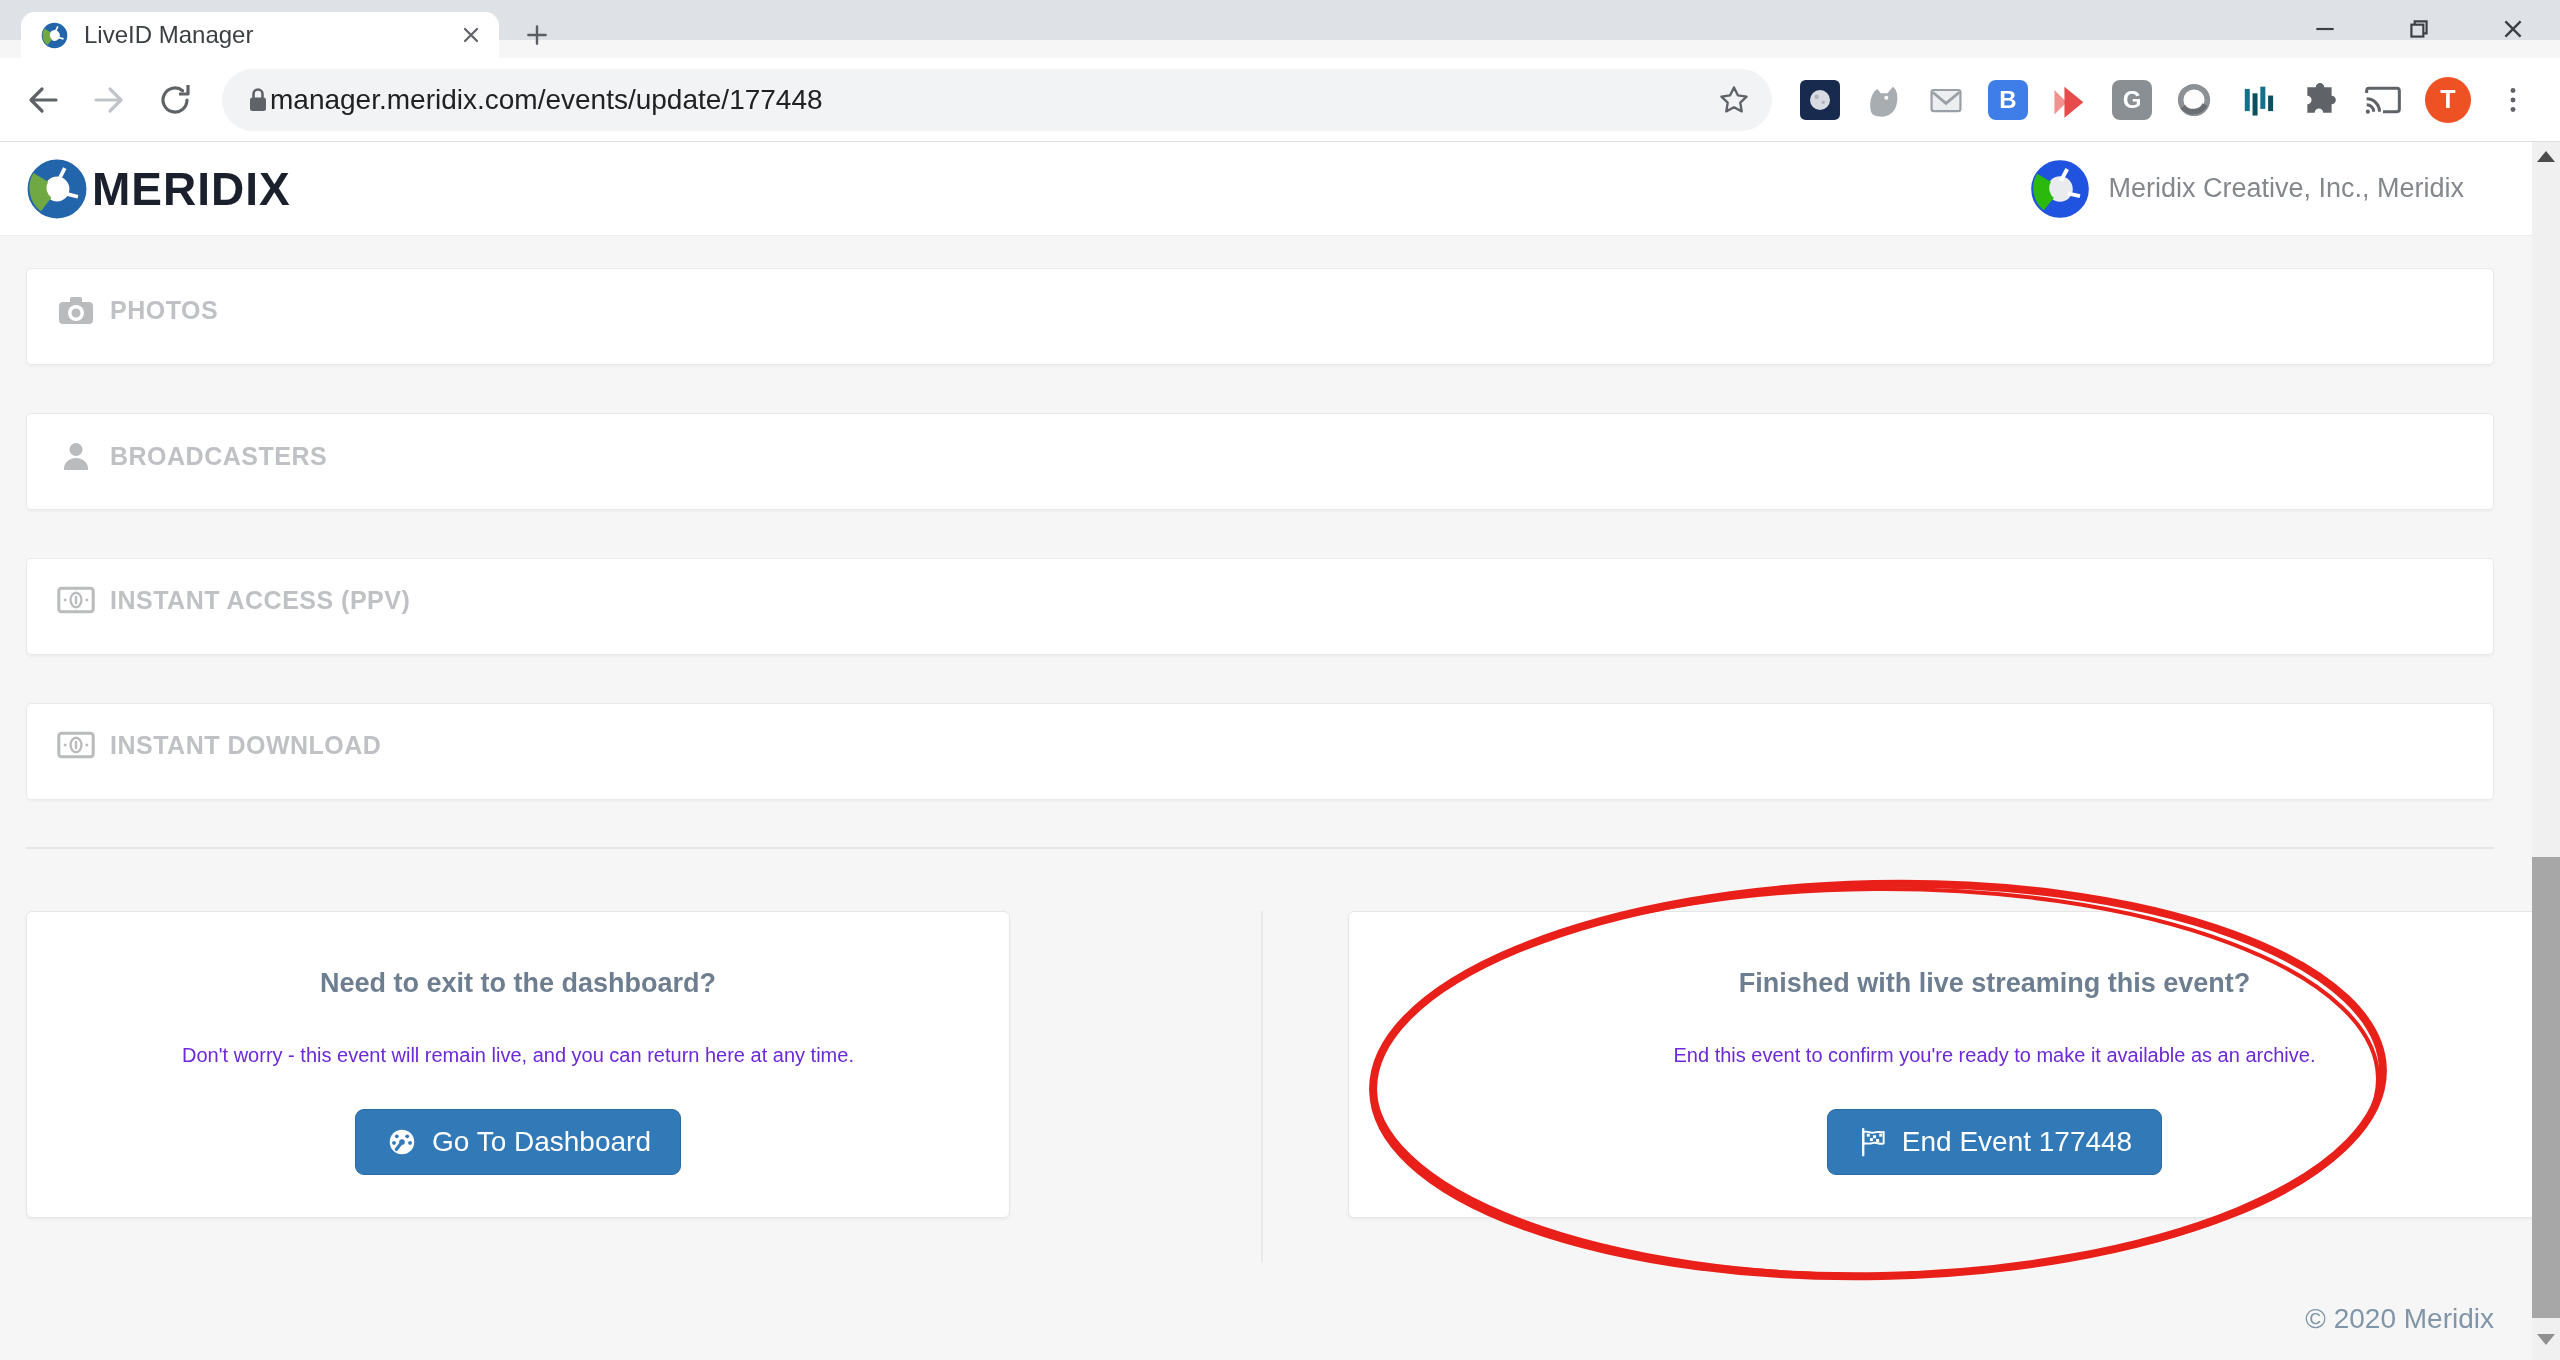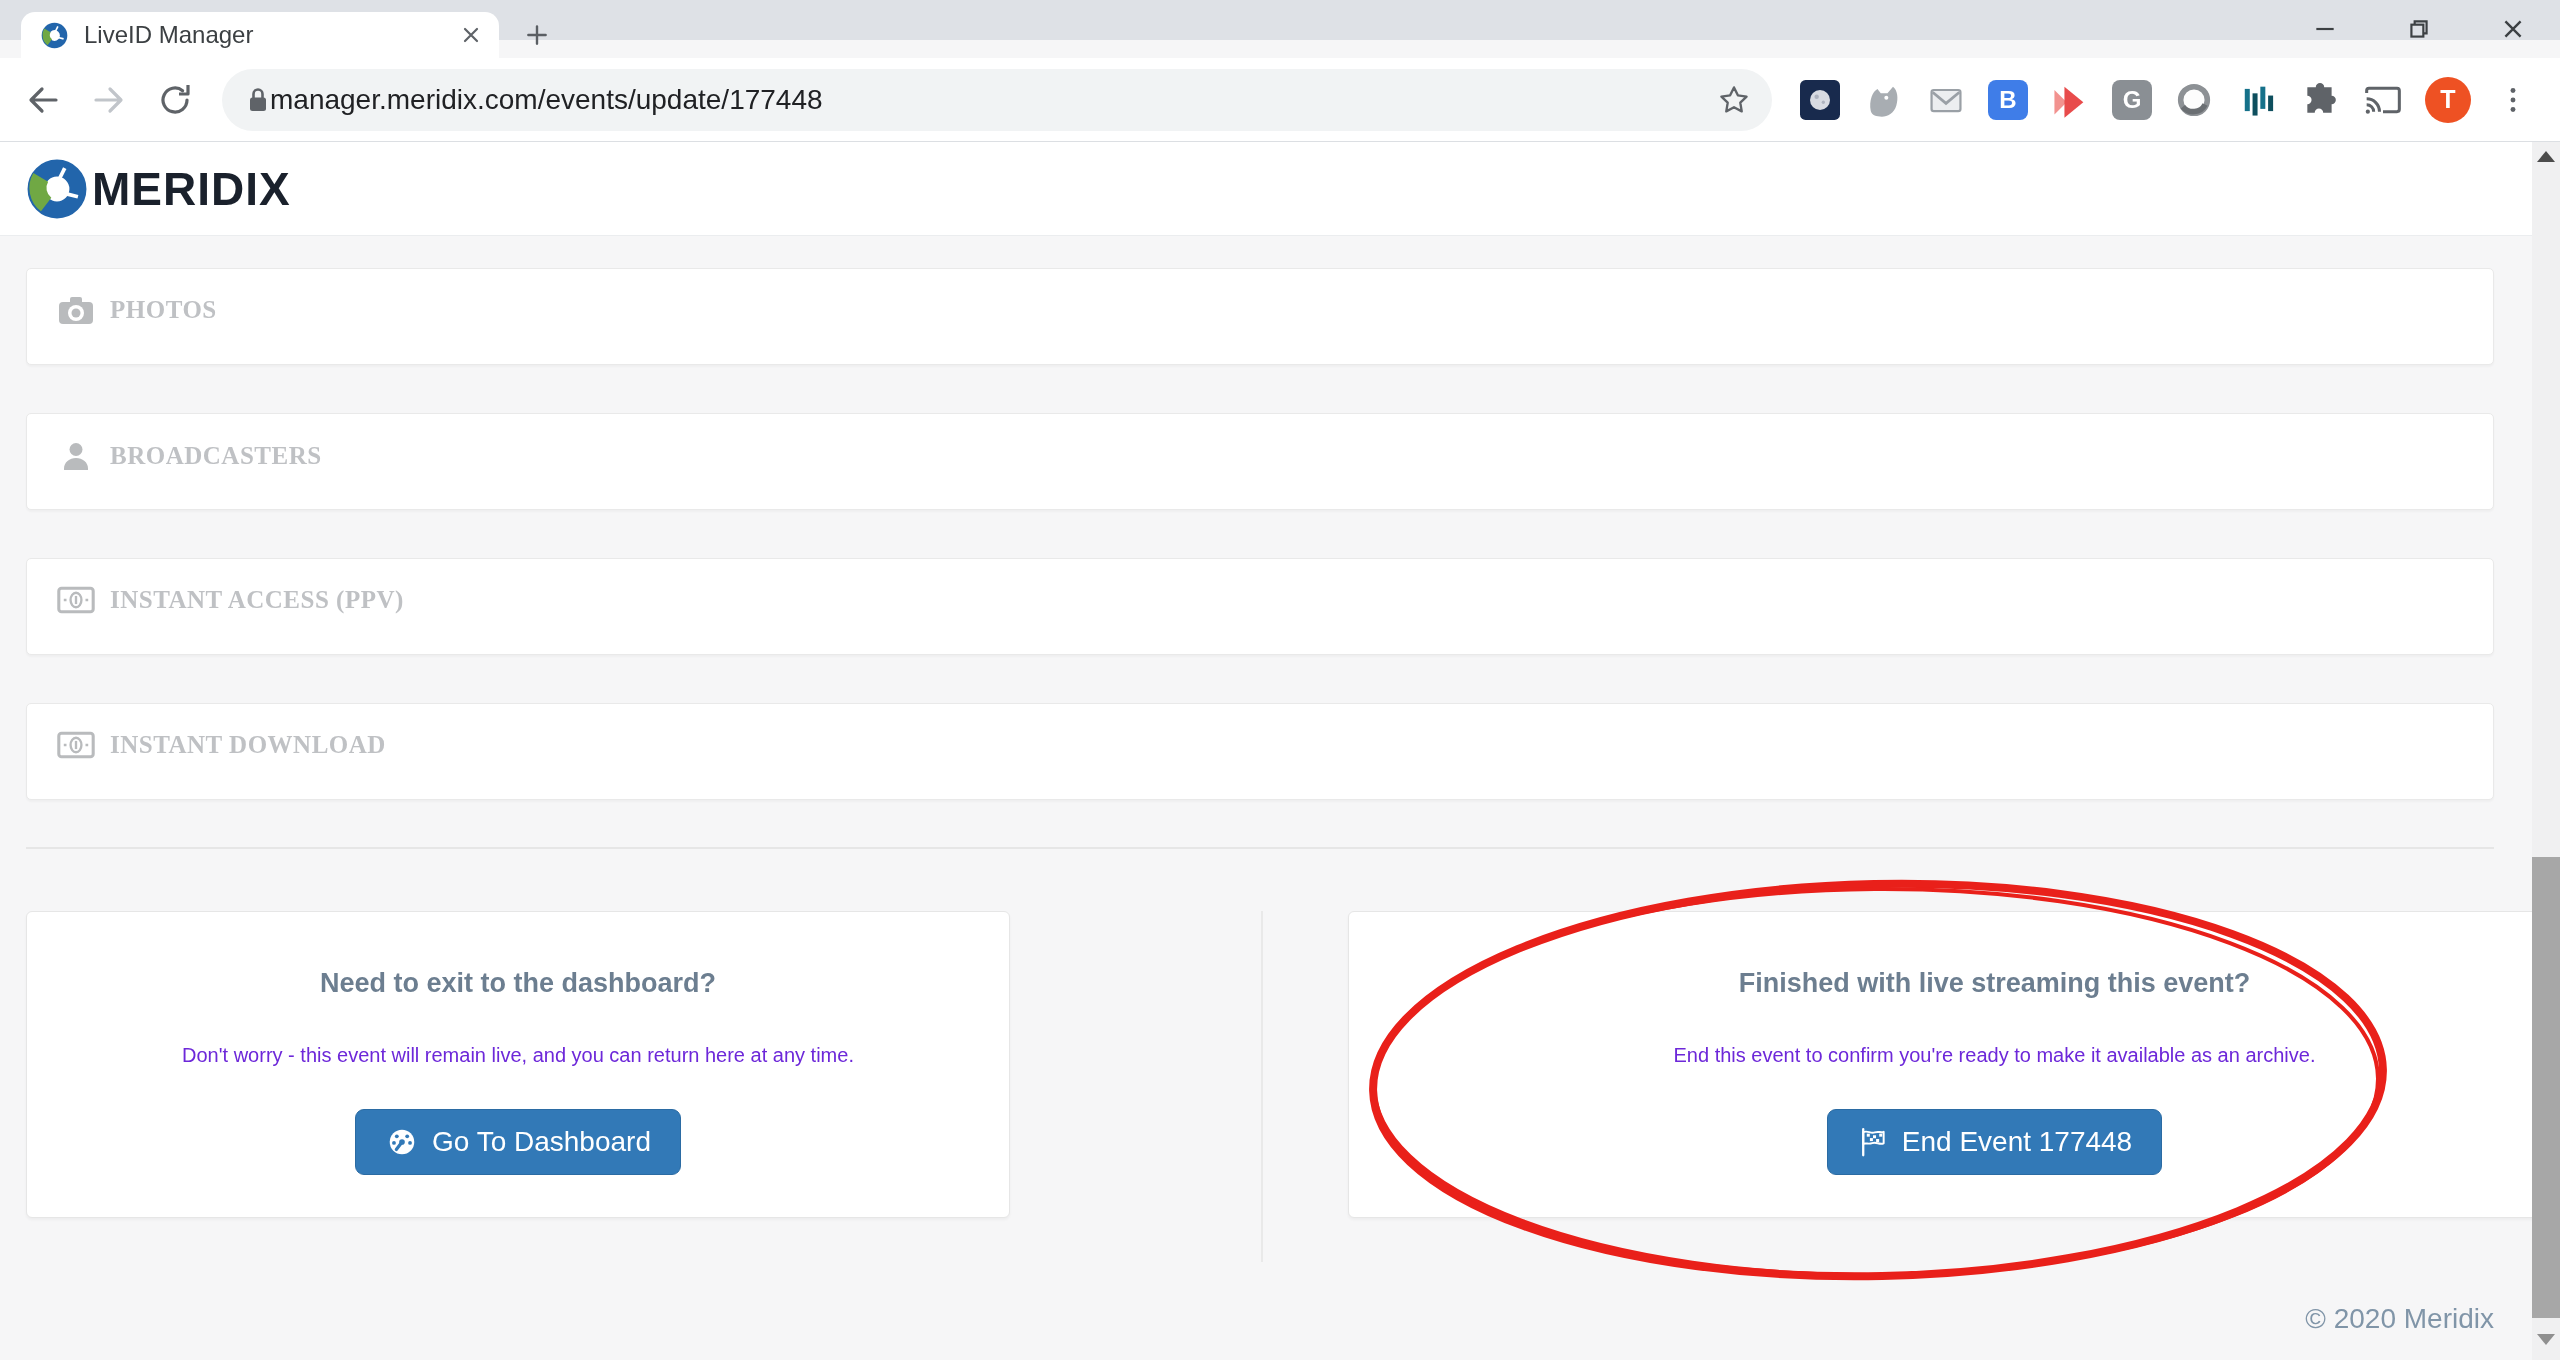--- a/index.html
+++ b/index.html
@@ -43,21 +43,21 @@
   .account{display:flex;align-items:center;gap:16px;font-size:27px;color:#84888d;}
   .avatar-logo{width:64px;height:64px;display:flex;}
 
   
   .card{position:absolute;left:26px;width:2468px;height:97px;background:#fff;
         border:1px solid #e9e9e9;border-radius:5px;box-shadow:0 2px 2px rgba(0,0,0,0.03);
         padding:26px 0 0 30px;}
   .c1{top:268px}.c2{top:413px}.c3{top:558px}.c4{top:703px}
   .card-head{display:flex;align-items:center;gap:15px;}
   .card-icon{display:flex;width:38px;justify-content:center;}
-  .card-label{font-size:25px;font-weight:700;color:#bfc1c4;letter-spacing:0.5px;font-family:Liberation Serif, serif;}
+  .card-label{font-size:25px;font-weight:700;color:#bfc1c4;letter-spacing:0.5px;}
 
   .hr{position:absolute;top:847px;left:26px;width:2468px;border-top:2px solid #e6e6e6;}
 
   
   .panel{position:absolute;top:911px;height:307px;background:#fff;border:1px solid #e6e6e6;
          border-radius:6px;box-shadow:0 2px 3px rgba(0,0,0,0.04);text-align:center;}
   .panel-left{left:26px;width:984px;}
   .panel-right{left:1348px;width:1293px;}
   .panel-heading{margin-top:56px;font-size:27px;font-weight:700;color:#6c7e90;}
   .panel-body{margin-top:45px;font-size:20px;color:#6d28d9;}
@@ -237,20 +237,32 @@
     <div class="brandwrap">
       <span class="logo">
         <svg viewBox="0 0 40 40" width="62" height="62">
           <circle cx="20" cy="20" r="13.5" fill="none" stroke="#2265ab" stroke-width="11"></circle>
           <path d="M 9.5 12.5 A 13.5 13.5 0 0 0 13 30" fill="none" stroke="#70a844" stroke-width="11"></path>
           <path d="M 25 6.5 L 21 14.5" stroke="#fff" stroke-width="2.4"></path>
           <path d="M 33.5 25 L 25.5 23" stroke="#fff" stroke-width="2.4"></path>
         </svg>
       </span>
       <span class="brand">MERIDIX</span>
+    </div>
+    <div class="account">
+      <span class="avatar-logo">
+        <svg viewBox="0 0 40 40" width="64" height="64">
+          <circle cx="20" cy="20" r="18" fill="#e9ebee"></circle>
+          <circle cx="20" cy="20" r="13" fill="none" stroke="#2053e0" stroke-width="10"></circle>
+          <path d="M 10 13 A 13 13 0 0 0 13 29.5" fill="none" stroke="#2bb90d" stroke-width="10"></path>
+          <path d="M 24.5 7.5 L 20.5 15" stroke="#fff" stroke-width="2.4"></path>
+          <path d="M 32.5 24.5 L 24.8 22.8" stroke="#fff" stroke-width="2.4"></path>
+        </svg>
+      </span>
+      <span>Meridix Creative, Inc., Meridix</span>
     </div>
   </div>
 
   <div class="card c1">
     <div class="card-head">
       <span class="card-icon">
         <svg viewBox="0 0 36 30" width="36" height="30">
           <rect x="1" y="7" width="34" height="22" rx="4" fill="#b9bbbd"></rect>
           <rect x="12" y="2" width="12" height="7" rx="2" fill="#b9bbbd"></rect>
           <circle cx="18" cy="18" r="8" fill="#fff"></circle>

